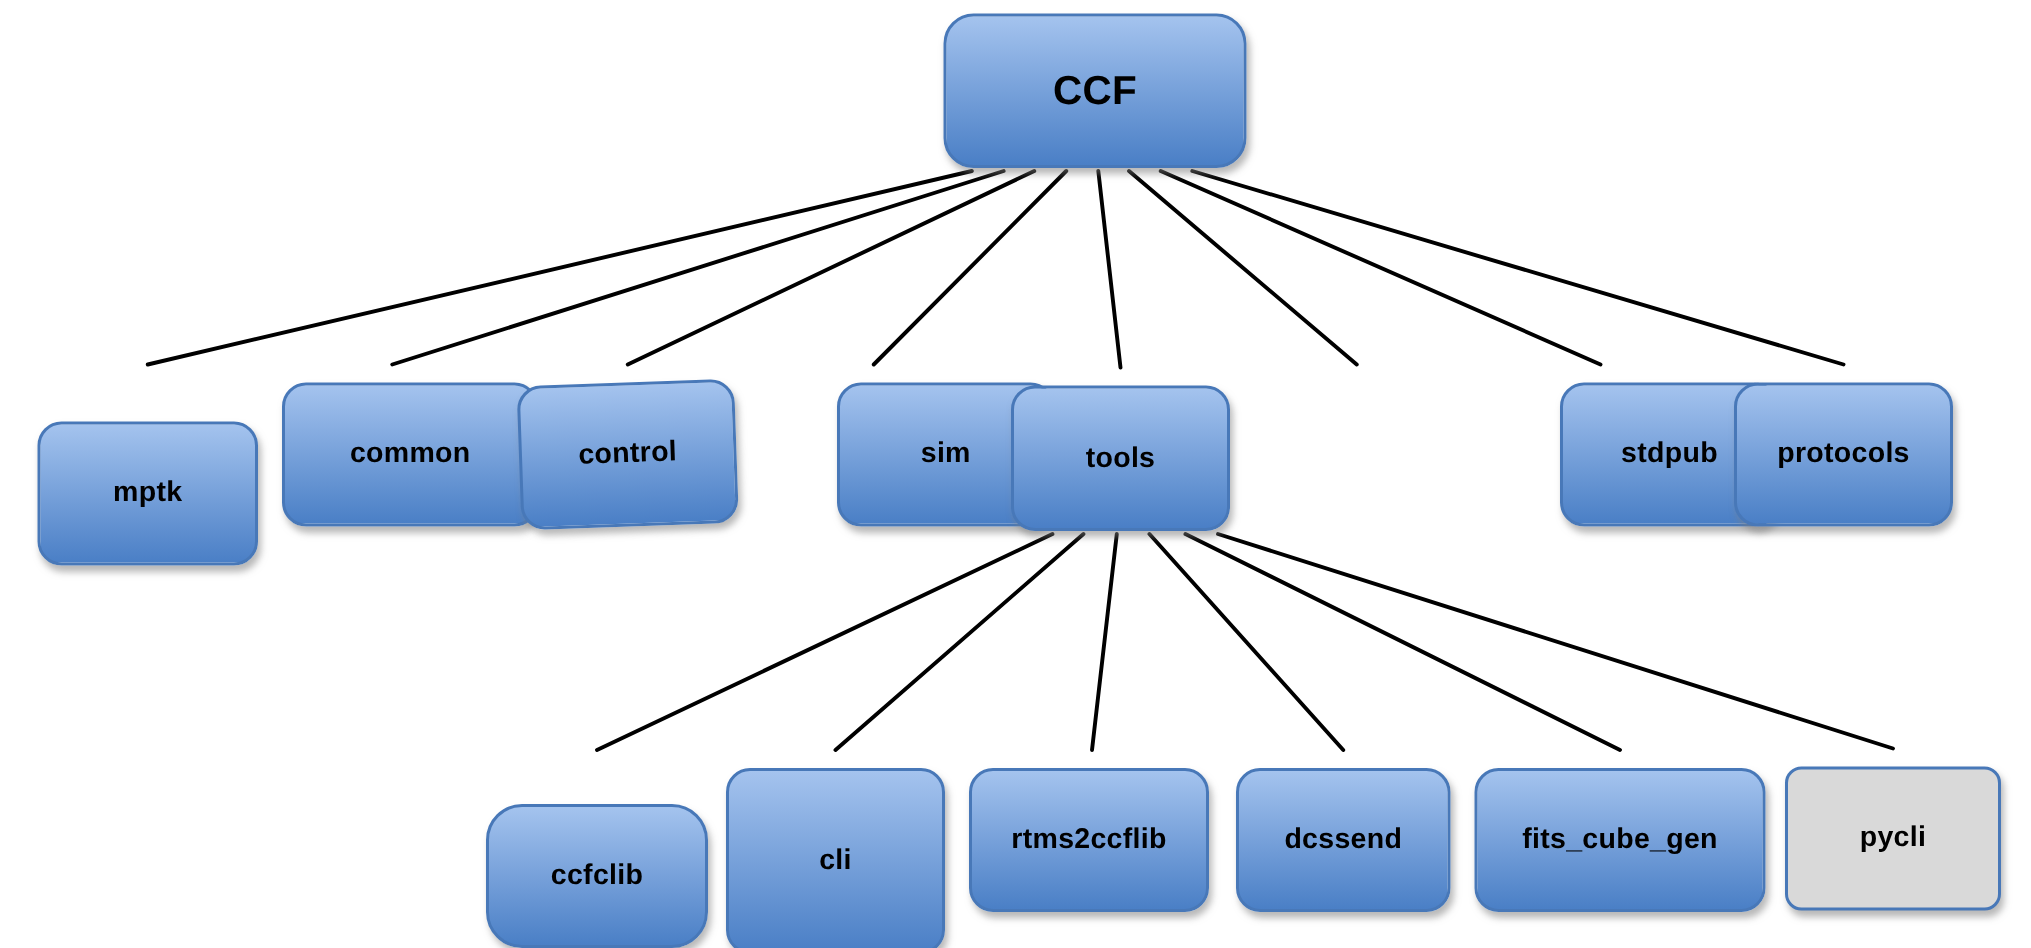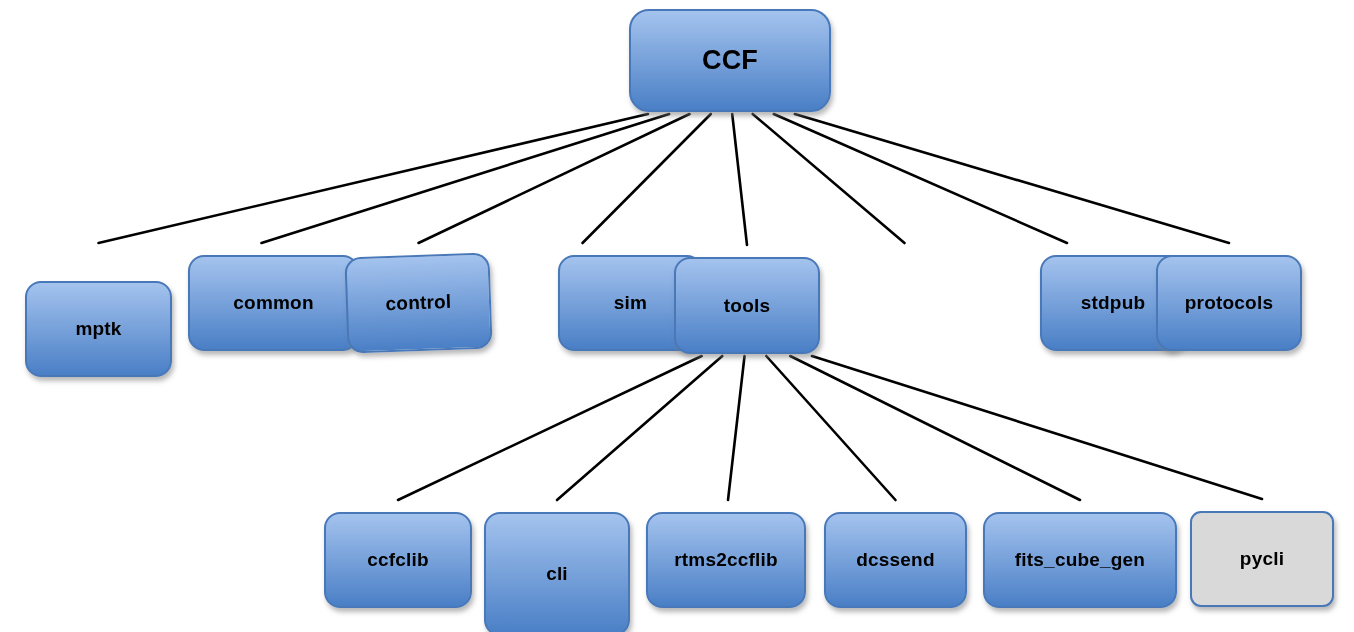--- a/index.html
+++ b/index.html
@@ -86,21 +86,21 @@
   <div class="node" style="left:674px; top:257px; width:146px; height:97px;">
     <span class="node-label">tools</span>
   </div>
   <div class="node" style="left:1040px; top:255px; width:146px; height:96px;">
     <span class="node-label">stdpub</span>
   </div>
   <div class="node" style="left:1156px; top:255px; width:146px; height:96px;">
     <span class="node-label">protocols</span>
   </div>
 
-  <div class="node" style="left:324px; top:512px; width:148px; height:96px;">
+  <div class="node" style="left:324px; top:536px; width:148px; height:96px;border-radius:24px;">
     <span class="node-label">ccfclib</span>
   </div>
   <div class="node" style="left:484px; top:512px; width:146px; height:124px;">
     <span class="node-label">cli</span>
   </div>
   <div class="node" style="left:646px; top:512px; width:160px; height:96px;">
     <span class="node-label">rtms2ccflib</span>
   </div>
   <div class="node" style="left:824px; top:512px; width:143px; height:96px;">
     <span class="node-label">dcssend</span>

